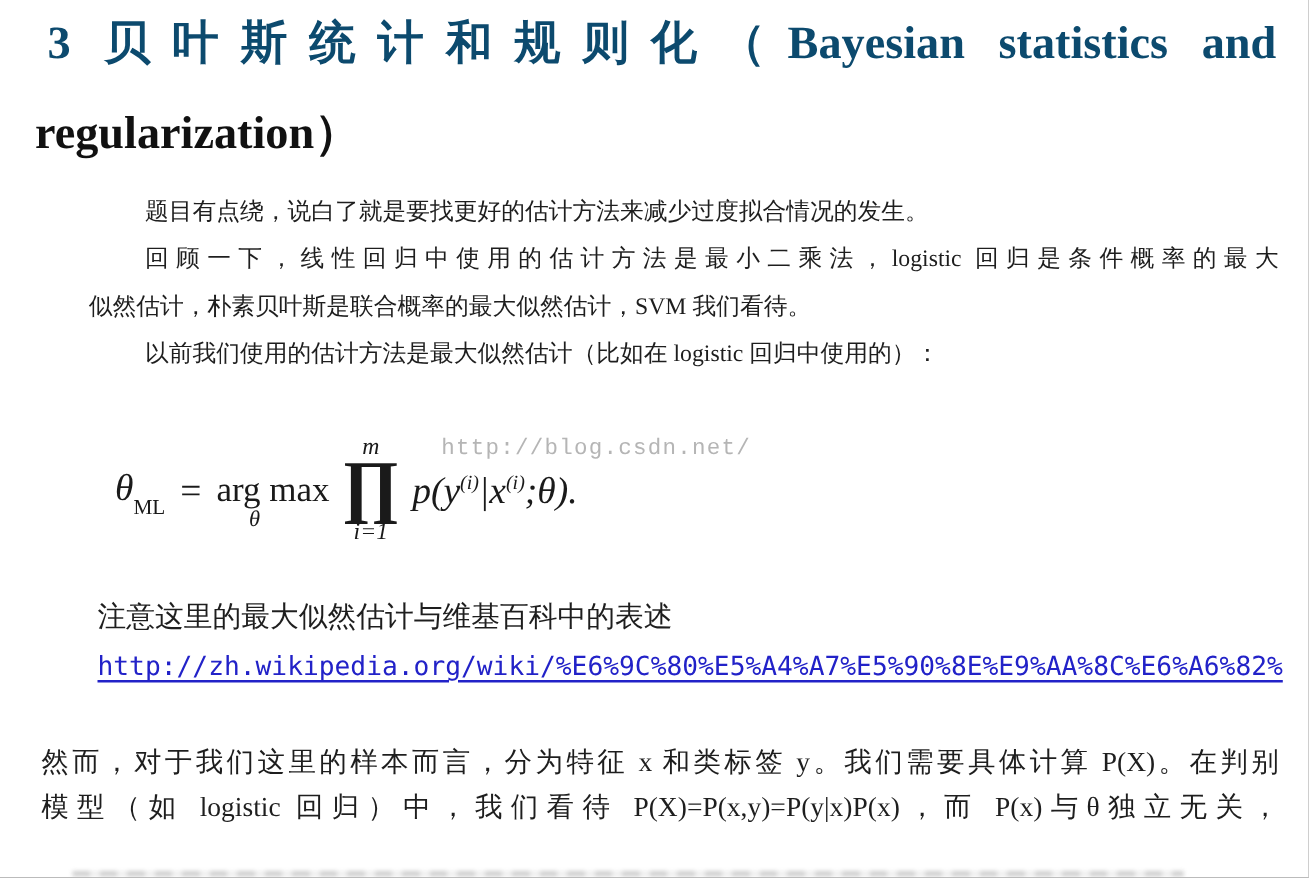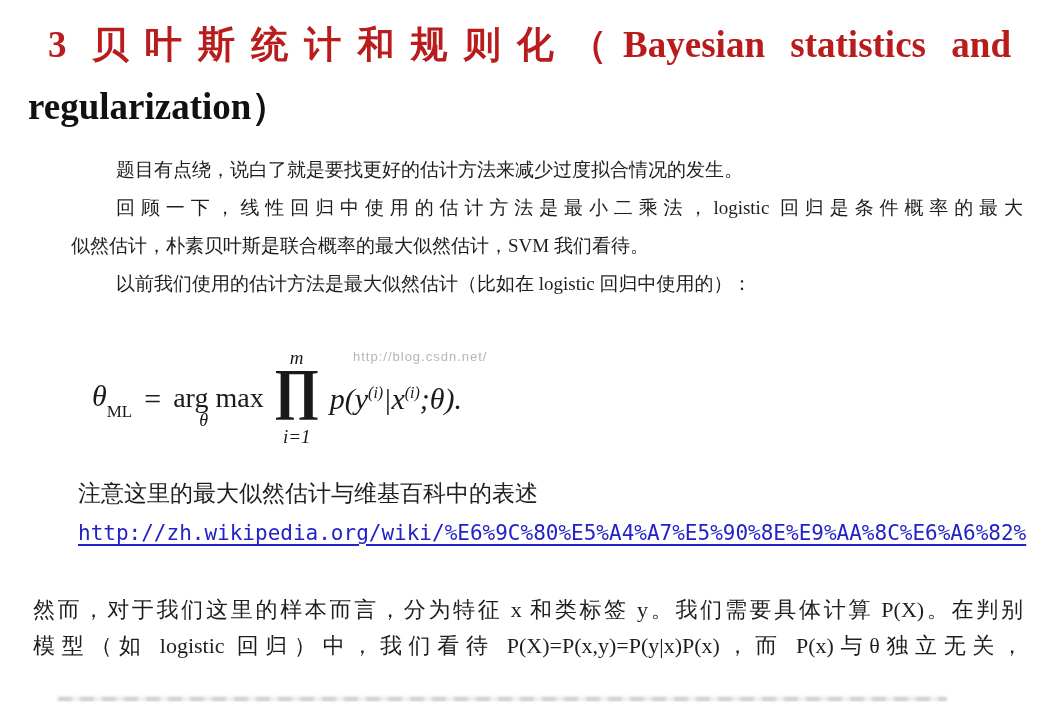--- a/index.html
+++ b/index.html
@@ -5,22 +5,22 @@
   html,body { margin:0; padding:0; background:#888; }
   .page {
     position:relative; width:1047px; height:702px; margin:0 auto;
     background:#ffffff; overflow:hidden;
     font-family:"Liberation Serif","DejaVu Serif",serif;
     color:#1e1e1e;
   }
   
   .title-l1 {
     position:absolute; top:0; left:30px; right:18px;
-    font-size:37px; font-weight:bold; color:#b91c1c;
-    line-height:54px; margin:18px;
+    font-size:37px; font-weight:bold; color:#0c4a6e;
+    line-height:54px; margin:8px;
     text-align:justify; text-align-last:justify;
     white-space:nowrap;
   }
   .title-l2 {
     position:absolute; top:80px; left:28px;
     font-size:37px; font-weight:bold; color:#111;
     line-height:54px; margin:0;
   }
   
   .intro {
@@ -42,28 +42,28 @@
   .fv { font-style:italic; }
   .f-lhs { font-size:30px; position:relative; top:2px; }
   .f-lhs sub { font-size:17px; font-style:normal; position:relative; top:4px; }
   .feq { font-size:30px; padding:0 4px; position:relative; top:2px; }
   .f-argmax { display:inline-flex; flex-direction:column; align-items:flex-start; position:relative; top:10px; }
   .f-am { font-size:28px; }
   .f-am-sub { font-size:18px; margin-top:-4px; transform:translateX(26px); }
   .f-prod { display:inline-flex; flex-direction:column; align-items:center; line-height:1; margin:0 2px; }
   .f-pt { font-size:19px; }
   .f-pi { font-size:56px; line-height:0.82; font-weight:bold; }
-  .f-pb { font-size:19px; margin-top:14px; }
+  .f-pb { font-size:19px; margin-top:3px; }
   .f-rhs { font-size:30px; position:relative; top:2px; }
   .f-rhs sup { font-size:16px; }
   
   .watermark {
     position:absolute; top:349px; left:353px;
-    font-family:Liberation Sans, sans-serif;
-    font-size:13px; letter-spacing:1px; color:#b5b5b5;
+    font-family:Liberation Mono, monospace;
+    font-size:18px; letter-spacing:1px; color:#b5b5b5;
   }
   
   .note-block {
     position:absolute; top:474px; left:33px; right:24px;
     font-size:23px; line-height:39px;
   }
   .linkline { white-space:nowrap; }
   .linkline.l1 { padding-left:45px; }
   .linkline a {
     font-family:"DejaVu Sans Mono",monospace;

